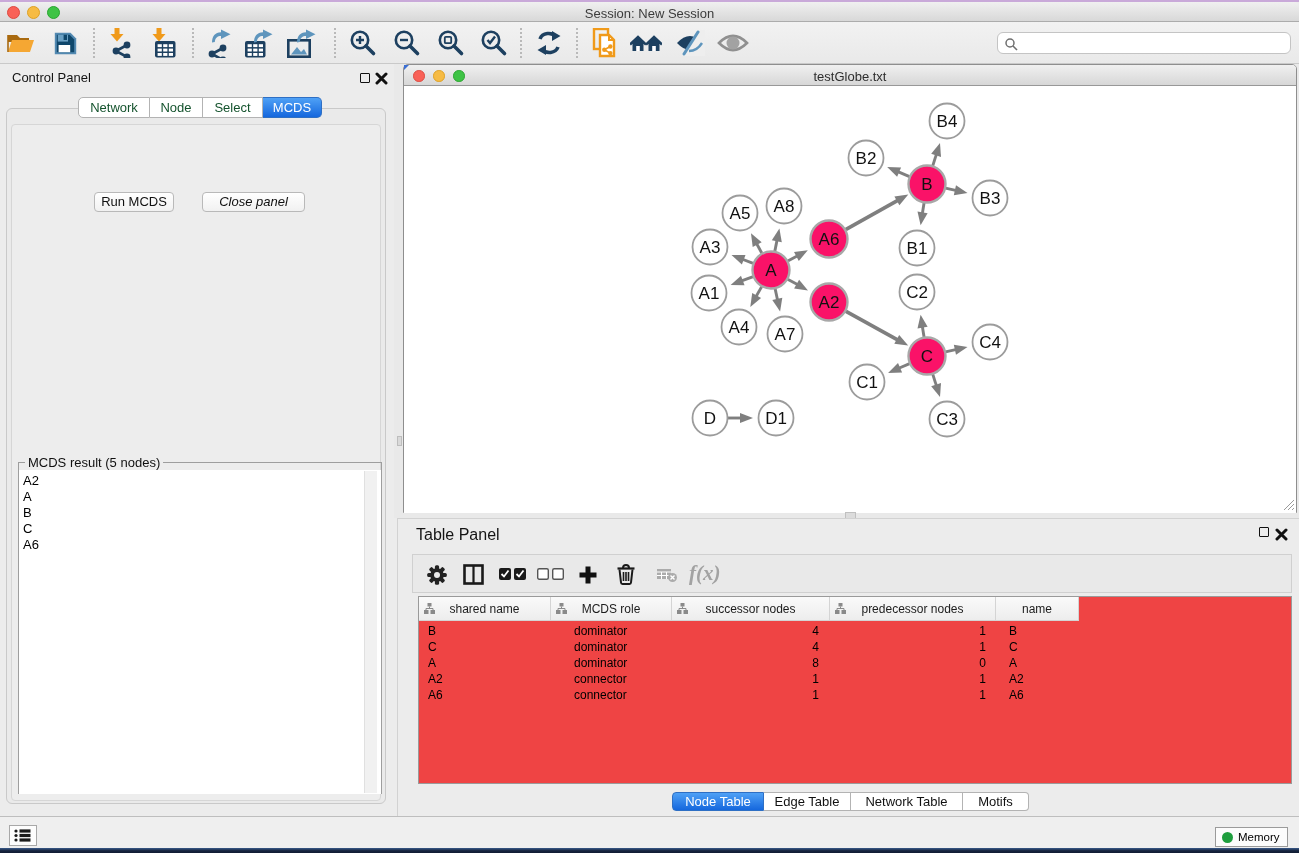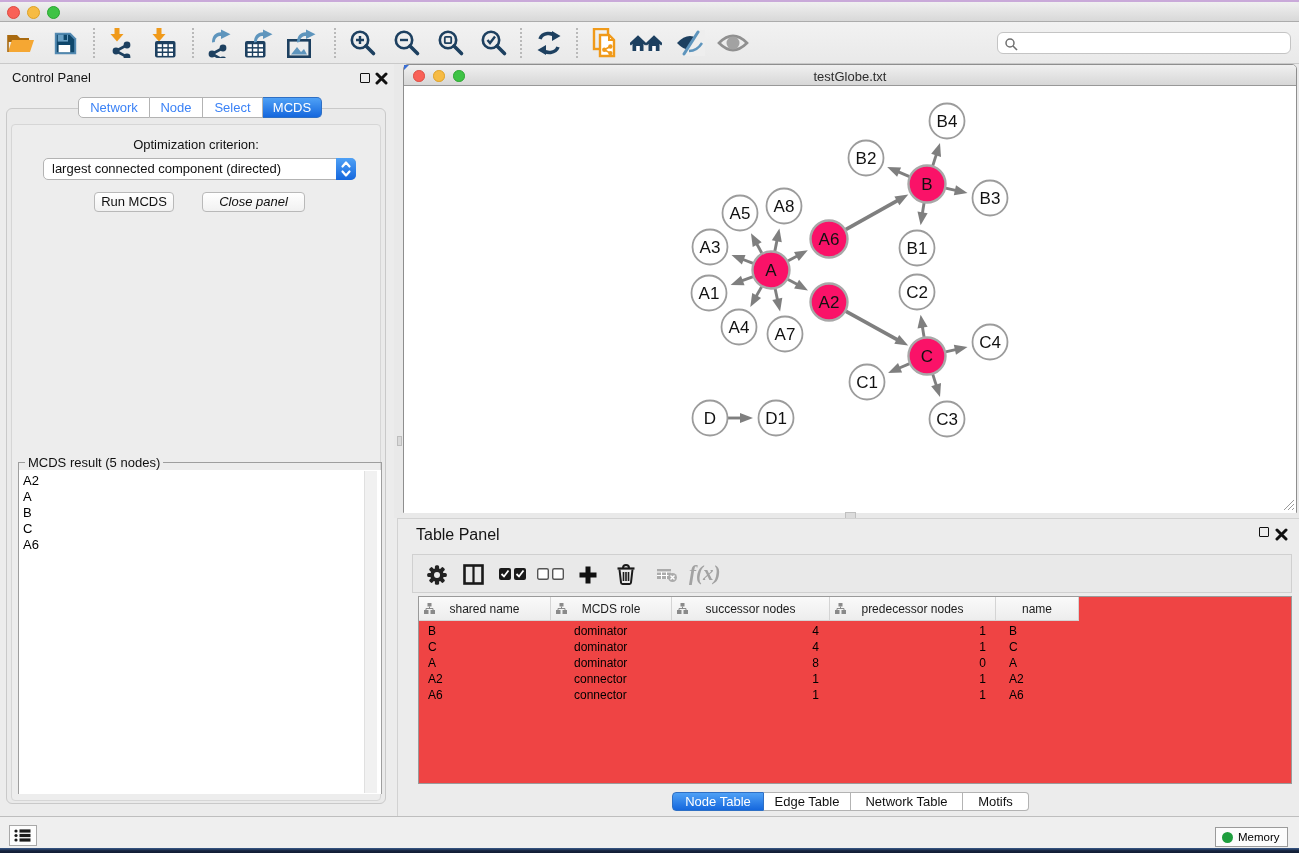--- a/index.html
+++ b/index.html
@@ -13,21 +13,21 @@
 .tl { border-radius:50%; position:absolute; }
 .title-text { width:100%; text-align:center; top:4px; font-size:13px; color:#3c3c3c; }
 .toolbar { left:0; top:22px; width:1299px; height:42px; background:linear-gradient(#f2f2f2,#e9e9e9); border-bottom:1px solid #c9c9c9; }
 .tsep { position:absolute; top:6px; height:30px; width:0; border-left:2px dotted #b9b9b9; }
 .searchbox { position:absolute; left:997px; top:10px; width:294px; height:22px; background:#fff; border:1px solid #c4c4c4; border-radius:6px; }
 
 .cp { left:0; top:64px; width:394px; height:752px; background:#ececec; }
 .cp-head { position:absolute; left:12px; top:6px; font-size:13px; color:#141414;text-align:center; }
 .float-ico { position:absolute; top:9px; width:10px; height:10px; border:1.6px solid #111; border-radius:1px; }
 .tabs { position:absolute; z-index:5; top:33px; left:78px; height:21px; display:flex; font-size:13px; }
-.tab { background:#fff; border:1px solid #b3b3b3; border-left:none; line-height:19px; color:#3b82f6; text-align:center; box-sizing:border-box; }
+.tab { background:#fff; border:1px solid #b3b3b3; border-left:none; line-height:19px; color:#14532d; text-align:center; box-sizing:border-box; }
 .tab.first { border-left:1px solid #b3b3b3; border-radius:5px 0 0 5px; }
 .tab.last { border-radius:0 5px 5px 0; }
 .tab.sel { background:linear-gradient(#4fa1f6,#1567dd); color:#fff; border-color:#2e6fc4; }
 .panel-outer { position:absolute; left:6px; top:44px; width:380px; height:696px; background:#eaeaea; border:1px solid #c9c9c9; border-radius:6px; }
 .panel-inner { position:absolute; left:4px; top:15px; width:370px; height:677px; background:#ededed; border:1px solid #d6d6d6; border-radius:4px; }
 .opt-label { position:absolute; top:12px; width:100%; text-align:center; font-size:13px; color:#101010; }
 .dropdown { position:absolute; left:31px; top:33px; width:313px; height:22px; background:#fff; border:1px solid #b3b3b3; border-radius:5px; font-size:13px; color:#101010; line-height:20px; padding-left:8px; }
 .spinner { position:absolute; right:-1px; top:-1px; width:20px; height:22px; background:linear-gradient(#4fa1f6,#1567dd); border-radius:0 5px 5px 0; }
 .btn { position:absolute; top:67px; height:20px; background:linear-gradient(#ffffff,#f1f1f1); border:1px solid #b9b9b9; border-radius:4px; font-size:13px; color:#101010; text-align:center; line-height:17px; }
 .groupbox { position:absolute; left:6px; top:337px; width:364px; height:332px; border:1px solid #9e9e9e; }
@@ -58,20 +58,21 @@
 .navy { left:0; top:848px; width:1299px; height:5px; background:linear-gradient(#3a5a8a,#16243e 55%,#101c33); }
 .ico { position:absolute; }
 </style>
 </head>
 <body>
 <div class="abs purple"></div>
 <div class="abs titlebar">
   <div class="tl" style="left:6.5px;top:4px;width:13px;height:13px;background:#f96157;border:0.5px solid #dd4a40;"></div>
   <div class="tl" style="left:26.5px;top:4px;width:13px;height:13px;background:#f6bb44;border:0.5px solid #dfa123;"></div>
   <div class="tl" style="left:46.5px;top:4px;width:13px;height:13px;background:#3ec345;border:0.5px solid #29a52f;"></div>
+  <div class="abs title-text">Session: New Session</div>
 </div>
 <div class="abs toolbar" id="toolbar">
 <div class="searchbox"></div>
 <svg class="ico" style="left:6px;top:8px" width="30" height="26" viewBox="0 0 30 26">
       <path d="M2 5 h9 l3 3 h9 v4 H2 Z" fill="#a96a10"></path>
       <path d="M2 22 L6 10 H28 L24 22 Z" fill="#f5a733"></path>
       <path d="M2 22 V5" stroke="#a96a10" stroke-width="1.6"></path>
     </svg>
 <svg class="ico" style="left:54px;top:10px" width="23" height="23" viewBox="0 0 23 23">
       <path d="M0.8 0.8 H16.5 L22.2 6.5 V22.2 H0.8 Z" fill="#5289b1"></path>
@@ -223,29 +224,20 @@
       <path d="M2 2 L11 11 M11 2 L2 11" stroke="#111" stroke-width="3" stroke-linecap="round"></path>
     </svg>
   <div class="tabs">
     <div class="tab first" style="width:72px;">Network</div>
     <div class="tab" style="width:53px;">Node</div>
     <div class="tab" style="width:60px;">Select</div>
     <div class="tab sel last" style="width:59px;">MCDS</div>
   </div>
   <div class="panel-outer">
     <div class="panel-inner">
-      <div class="opt-label">Optimization criterion:</div>
-      <div class="dropdown">largest connected component (directed)
-        <div class="spinner">
-          <svg width="20" height="22">
-              <path d="M6.5 8.5 L10 4.5 L13.5 8.5" stroke="#fff" stroke-width="2.2" fill="none" stroke-linecap="round" stroke-linejoin="round"></path>
-              <path d="M6.5 13.5 L10 17.5 L13.5 13.5" stroke="#fff" stroke-width="2.2" fill="none" stroke-linecap="round" stroke-linejoin="round"></path>
-            </svg>
-        </div>
-      </div>
       <div class="btn" style="left:82px;width:80px;">Run MCDS</div>
       <div class="btn" style="left:190px;width:103px;font-style:italic;">Close panel</div>
       <div class="groupbox">
         <div class="gb-legend">MCDS result (5 nodes)</div>
         <div class="gb-list">
           <div>A2</div>
             <div>A</div>
             <div>B</div>
             <div>C</div>
             <div>A6</div>

